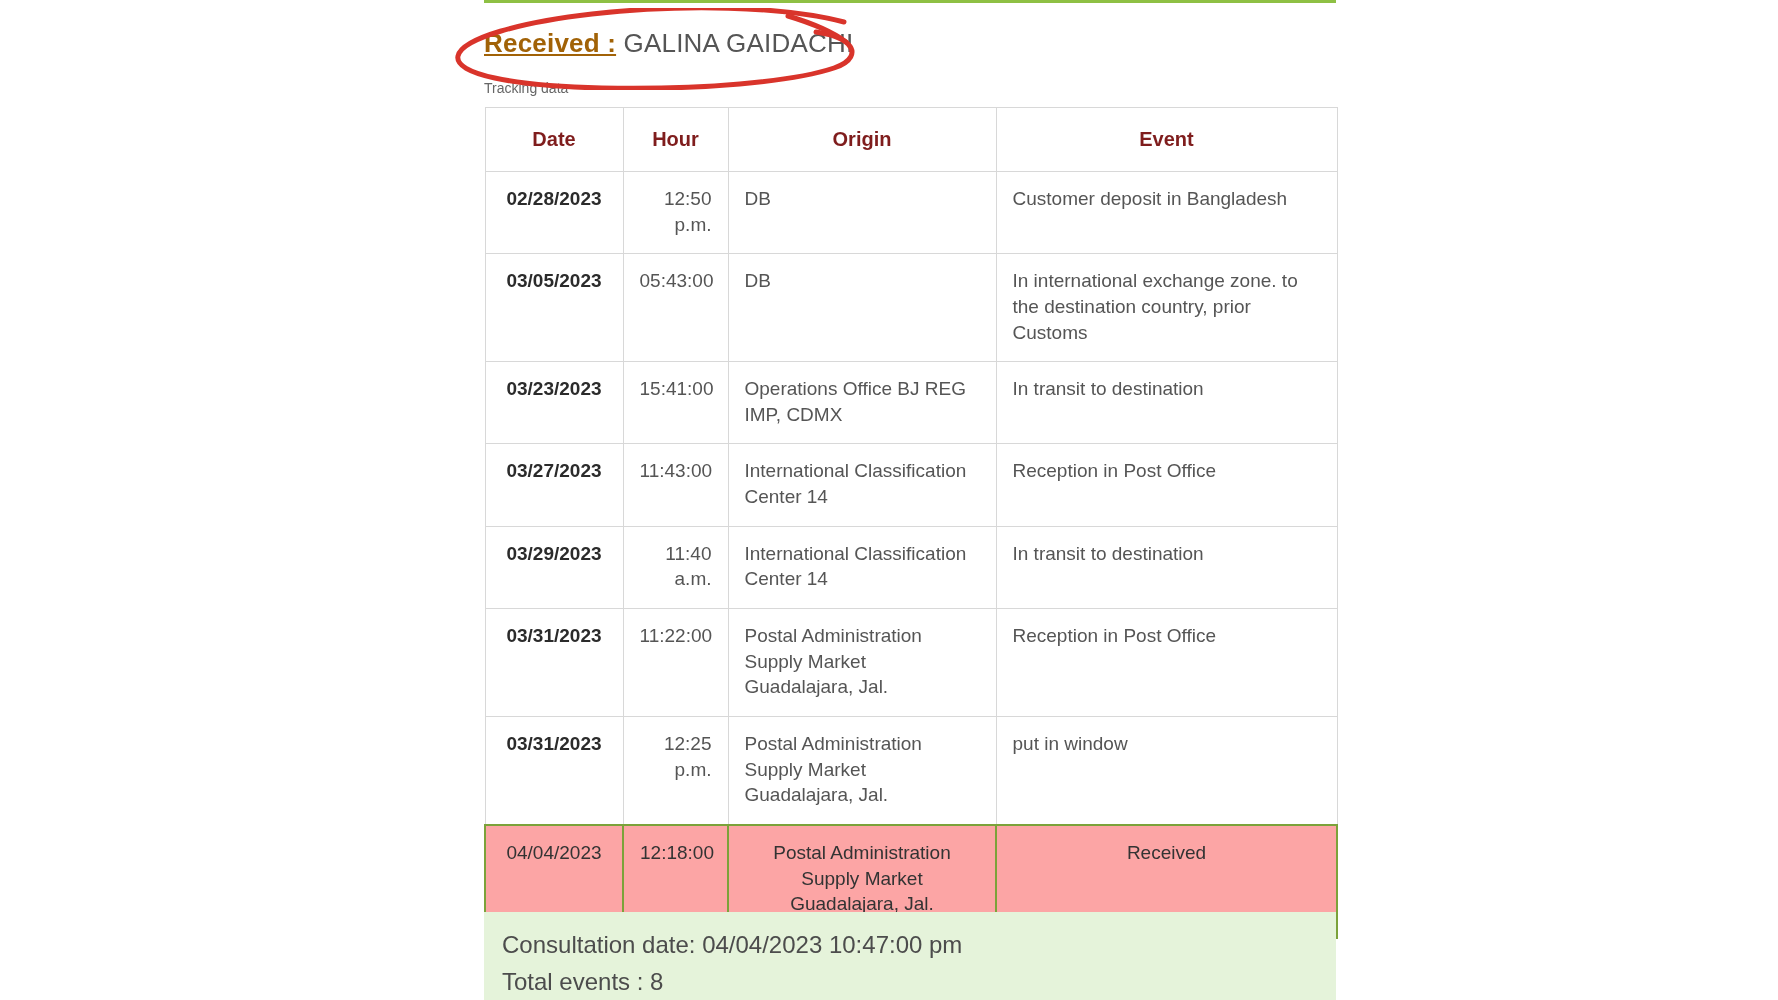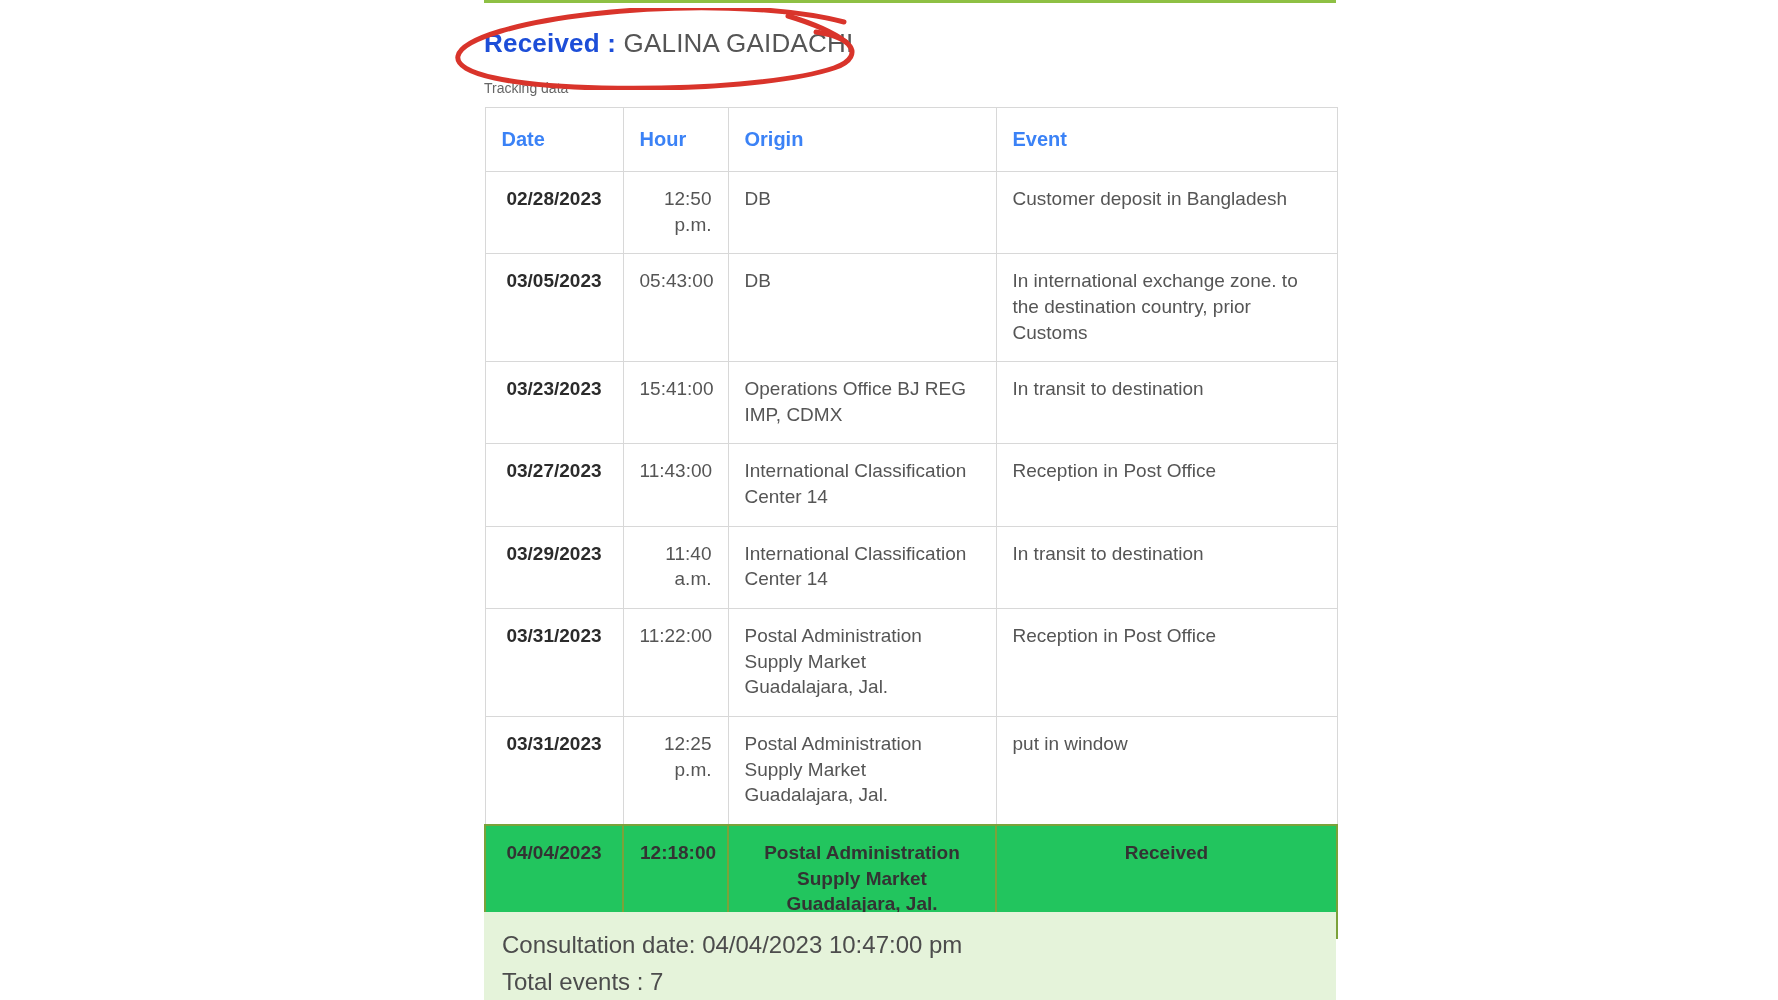--- a/index.html
+++ b/index.html
@@ -33,21 +33,22 @@
     position: absolute;
     left: 484px;
     top: 28px;
     font-size: 26px;
     color: #3f3f3f;
     letter-spacing: 0.2px;
     white-space: nowrap;
   }
   .received-label {
     font-weight: bold;
-    color: #1d4ed8;
+    color: #a16207;
+    text-decoration: underline;
   }
   .received-value {
     color: #555555;
   }
 
   .tracking-data {
     position: absolute;
     left: 484px;
     top: 80px;
     font-size: 14px;
@@ -82,47 +83,47 @@
   table.tracking th,
   table.tracking td {
     border: 1px solid #d8d8d8;
     padding: 14px 16px 16px 16px;
     vertical-align: top;
     line-height: 1.35;
   }
 
   table.tracking thead th {
     font-weight: bold;
-    color: #3b82f6;
+    color: #7f1d1d;
     font-size: 20px;
     padding-top: 18px;
     padding-bottom: 18px;
-    text-align: left;
+    text-align: center;
   }
 
   td.col-date {
     font-weight: bold;
     color: #2b2b2b;
     text-align: center;
   }
   td.col-hour {
     text-align: right;
   }
 
   col.c-date { width: 138px; }
   col.c-hour { width: 105px; }
   col.c-origin { width: 268px; }
   col.c-event { width: 341px; }
 
   
   tr.delivered td {
-    background: #22c55e;
+    background: #fca5a5;
     border: 2px solid #7ba23a;
     color: #333333;
-    font-weight: bold;
+    font-weight: normal;
     text-align: center;
     padding-bottom: 20px;
   }
 
   .footer-box {
     position: absolute;
     left: 484px;
     top: 912px;
     width: 852px;
     background: #e5f3da;
@@ -218,16 +219,16 @@
           <td>12:18:00</td>
           <td>Postal Administration Supply Market Guadalajara, Jal.</td>
           <td>Received</td>
         </tr>
       </tbody>
     </table>
   </div>
 
   <div class="footer-box">
     <div class="footer-line">Consultation date: 04/04/2023 10:47:00 pm</div>
-    <div class="footer-line">Total events : 7</div>
+    <div class="footer-line">Total events : 8</div>
   </div>
 
 </div>
 
 </body></html>

